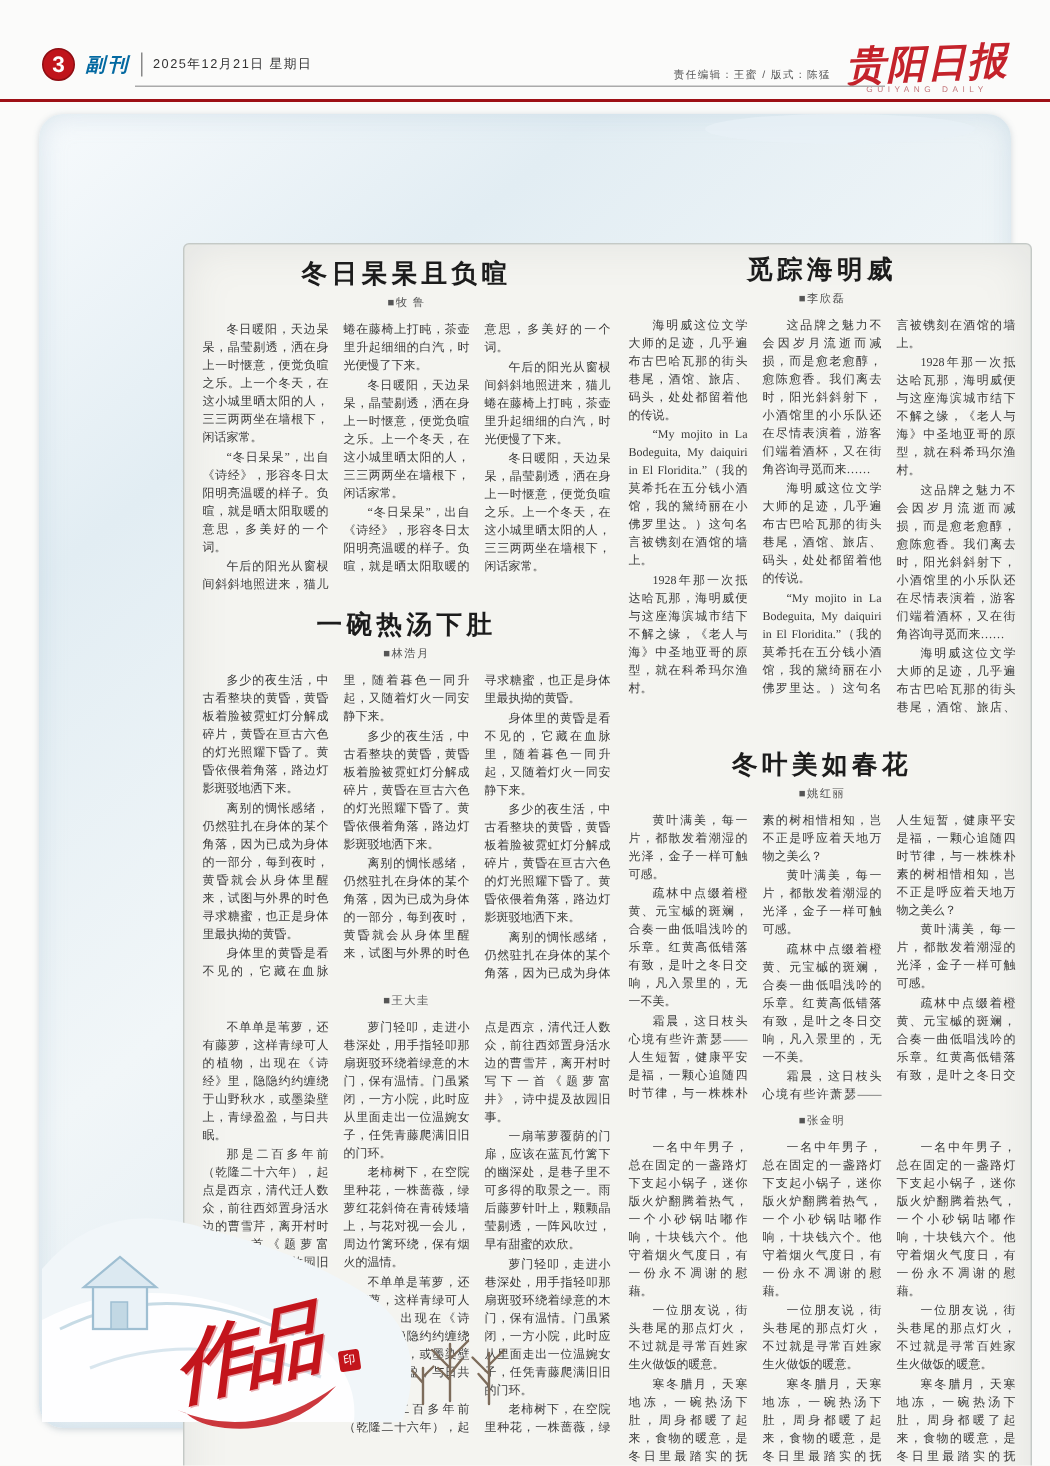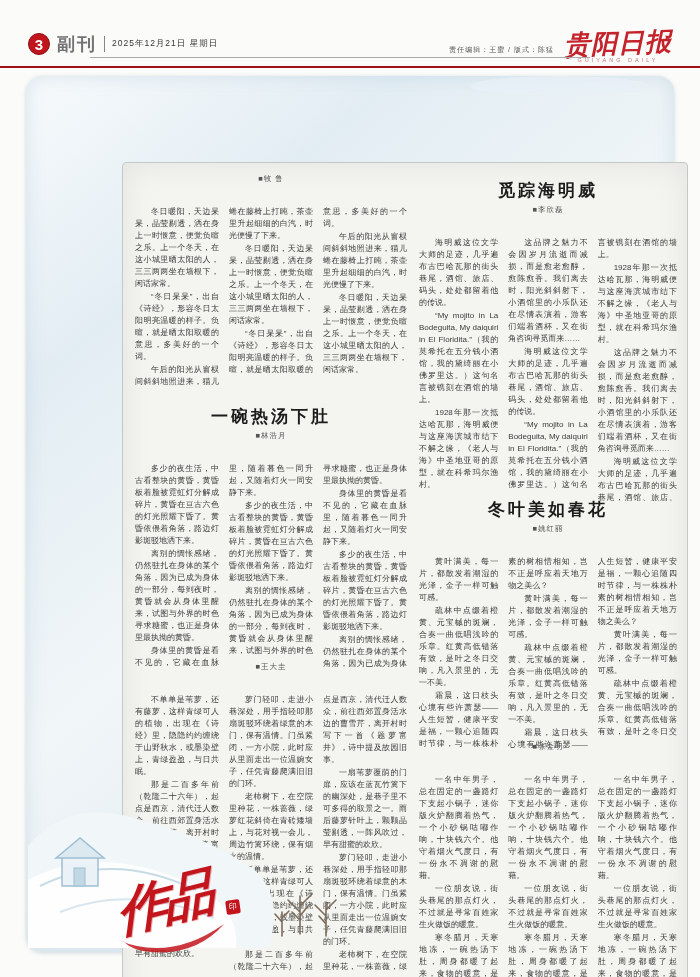--- a/index.html
+++ b/index.html
@@ -6,21 +6,21 @@
   html,body { width:700px; height:977px; background:#fbfbfa; overflow:hidden;
               font-family:"Liberation Sans", sans-serif; }
   .canvas { position:relative; width:700px; height:977px; }
 
   
   .header { position:absolute; left:28px; top:30px; width:644px; height:34px; }
   .header-left { position:absolute; left:0; top:2px; display:flex; align-items:center; gap:7px; }
   .page-badge { width:22px; height:22px; border-radius:50%; background:#c0151c; color:#fff;
                 display:inline-flex; align-items:center; justify-content:center;
                 font-size:15px; font-weight:bold; border:1.5px solid #8d0e13; }
-  .section-name { color:#737373; font-weight:bold; font-size:18px; letter-spacing:2px; }
+  .section-name { color:#0369a1; font-weight:bold; font-size:13px; letter-spacing:2px;font-style:italic; }
   .h-divider { width:1px; height:16px; background:#888; }
   .issue-date { font-size:8.5px; color:#333; letter-spacing:1px; }
   .header-right { position:absolute; right:0; top:0; display:flex; align-items:flex-end; gap:10px; }
   .staff-line { font-size:7px; color:#555; letter-spacing:1px; padding-bottom:8px; }
   .masthead { text-align:center; }
   .masthead-name { font-family:"DejaVu Serif", serif; font-style:italic; font-weight:bold;
                    font-size:26px; color:#c4232b; letter-spacing:1px; display:block;
                    transform:rotate(-2deg); line-height:1; }
   .masthead-sub { display:block; font-size:5.5px; color:#c4777b; letter-spacing:3px; margin-top:1px; }
   .thin-rule { position:absolute; left:90px; top:57px; width:500px; height:1px; background:#aaa; }
@@ -35,22 +35,22 @@
       background:#f4f4f0; border:1px solid #c4c9c6; border-radius:4px;
       box-shadow:inset 0 0 30px rgba(120,130,135,.14); }
 
   
   .article { position:absolute; }
   .a-left  { left:12px;  width:272px; }
   .a-right { left:296px; width:258px; }
   .a-title { text-align:center; font-weight:bold; color:#1c1c1c; font-size:17px;
              letter-spacing:3px; font-family:"Liberation Sans", sans-serif; }
   .a-byline { text-align:center; font-size:7.5px; color:#555; margin-top:3px; letter-spacing:1px;font-family:Liberation Serif, serif; }
-  .a-body { margin-top:22px; column-count:3; column-gap:10px; column-fill:auto;
-            overflow:hidden; text-align:justify; font-family:Liberation Sans, sans-serif;
+  .a-body { margin-top:7px; column-count:3; column-gap:10px; column-fill:auto;
+            overflow:hidden; text-align:justify; font-family:Liberation Serif, serif;
             font-size:8px; line-height:12px; color:#3a3a3a; }
   .a-body p { text-indent:2em; margin-bottom:1px; }
 
   #art1 .a-body { height:186px; }
   #art2 .a-body { height:212px; }
   #art3 .a-body { height:290px; }
   #art4 .a-body { height:272px; }
   #art5 .a-body { height:196px; }
   #art6 .a-body { height:246px; }
 
@@ -85,20 +85,21 @@
       </span>
     </div>
   </div>
   <div class="thin-rule"></div>
   <div class="red-rule"></div>
 
   <div class="page-frame">
     <div class="sheet">
 
       <section class="article a-left" id="art1" style="top:8px">
+        <h2 class="a-title">冬日杲杲且负暄</h2>
         <div class="a-byline">■牧 鲁</div>
         <div class="a-body">
             <p>冬日暖阳，天边杲杲，晶莹剔透，洒在身上一时惬意，便觉负暄之乐。上一个冬天，在这小城里晒太阳的人，三三两两坐在墙根下，闲话家常。</p>
             <p>“冬日杲杲”，出自《诗经》，形容冬日太阳明亮温暖的样子。负暄，就是晒太阳取暖的意思，多美好的一个词。</p>
             <p>午后的阳光从窗棂间斜斜地照进来，猫儿蜷在藤椅上打盹，茶壶里升起细细的白汽，时光便慢了下来。</p>
             <p>冬日暖阳，天边杲杲，晶莹剔透，洒在身上一时惬意，便觉负暄之乐。上一个冬天，在这小城里晒太阳的人，三三两两坐在墙根下，闲话家常。</p>
             <p>“冬日杲杲”，出自《诗经》，形容冬日太阳明亮温暖的样子。负暄，就是晒太阳取暖的意思，多美好的一个词。</p>
             <p>午后的阳光从窗棂间斜斜地照进来，猫儿蜷在藤椅上打盹，茶壶里升起细细的白汽，时光便慢了下来。</p>
             <p>冬日暖阳，天边杲杲，晶莹剔透，洒在身上一时惬意，便觉负暄之乐。上一个冬天，在这小城里晒太阳的人，三三两两坐在墙根下，闲话家常。</p>
           </div>
@@ -128,21 +129,21 @@
             <p>萝门轻叩，走进小巷深处，用手指轻叩那扇斑驳环绕着绿意的木门，保有温情。门虽紧闭，一方小院，此时应从里面走出一位温婉女子，任凭青藤爬满旧旧的门环。</p>
             <p>老柿树下，在空院里种花，一株蔷薇，绿萝红花斜倚在青砖矮墙上，与花对视一会儿，周边竹篱环绕，保有烟火的温情。</p>
             <p>不单单是苇萝，还有藤萝，这样青绿可人的植物，出现在《诗经》里，隐隐约约缠绕于山野秋水，或墨染壁上，青绿盈盈，与日共眠。</p>
             <p>那是二百多年前（乾隆二十六年），起点是西京，清代迁人数众，前往西郊置身活水边的曹雪芹，离开村时写下一首《题萝富井》，诗中提及故园旧事。</p>
             <p>一扇苇萝覆荫的门扉，应该在蓝瓦竹篱下的幽深处，是巷子里不可多得的取景之一。雨后藤萝针叶上，颗颗晶莹剔透，一阵风吹过，早有甜蜜的欢欣。</p>
             <p>萝门轻叩，走进小巷深处，用手指轻叩那扇斑驳环绕着绿意的木门，保有温情。门虽紧闭，一方小院，此时应从里面走出一位温婉女子，任凭青藤爬满旧旧的门环。</p>
             <p>老柿树下，在空院里种花，一株蔷薇，绿萝红花斜倚在青砖矮墙上，与花对视一会儿，周边竹篱环绕，保有烟火的温情。</p>
           </div>
       </section>
 
-      <section class="article a-right" id="art4" style="top:16px">
+      <section class="article a-right" id="art4" style="top:5px">
         <h2 class="a-title">觅踪海明威</h2>
         <div class="a-byline">■李欣磊</div>
         <div class="a-body">
             <p>海明威这位文学大师的足迹，几乎遍布古巴哈瓦那的街头巷尾，酒馆、旅店、码头，处处都留着他的传说。</p>
             <p>“My mojito in La Bodeguita, My daiquiri in El Floridita.”（我的莫希托在五分钱小酒馆，我的黛绮丽在小佛罗里达。）这句名言被镌刻在酒馆的墙上。</p>
             <p>1928年那一次抵达哈瓦那，海明威便与这座海滨城市结下不解之缘，《老人与海》中圣地亚哥的原型，就在科希玛尔渔村。</p>
             <p>这品牌之魅力不会因岁月流逝而减损，而是愈老愈醇，愈陈愈香。我们离去时，阳光斜斜射下，小酒馆里的小乐队还在尽情表演着，游客们端着酒杯，又在街角咨询寻觅而来……</p>
             <p>海明威这位文学大师的足迹，几乎遍布古巴哈瓦那的街头巷尾，酒馆、旅店、码头，处处都留着他的传说。</p>
             <p>“My mojito in La Bodeguita, My daiquiri in El Floridita.”（我的莫希托在五分钱小酒馆，我的黛绮丽在小佛罗里达。）这句名言被镌刻在酒馆的墙上。</p>
             <p>1928年那一次抵达哈瓦那，海明威便与这座海滨城市结下不解之缘，《老人与海》中圣地亚哥的原型，就在科希玛尔渔村。</p>

